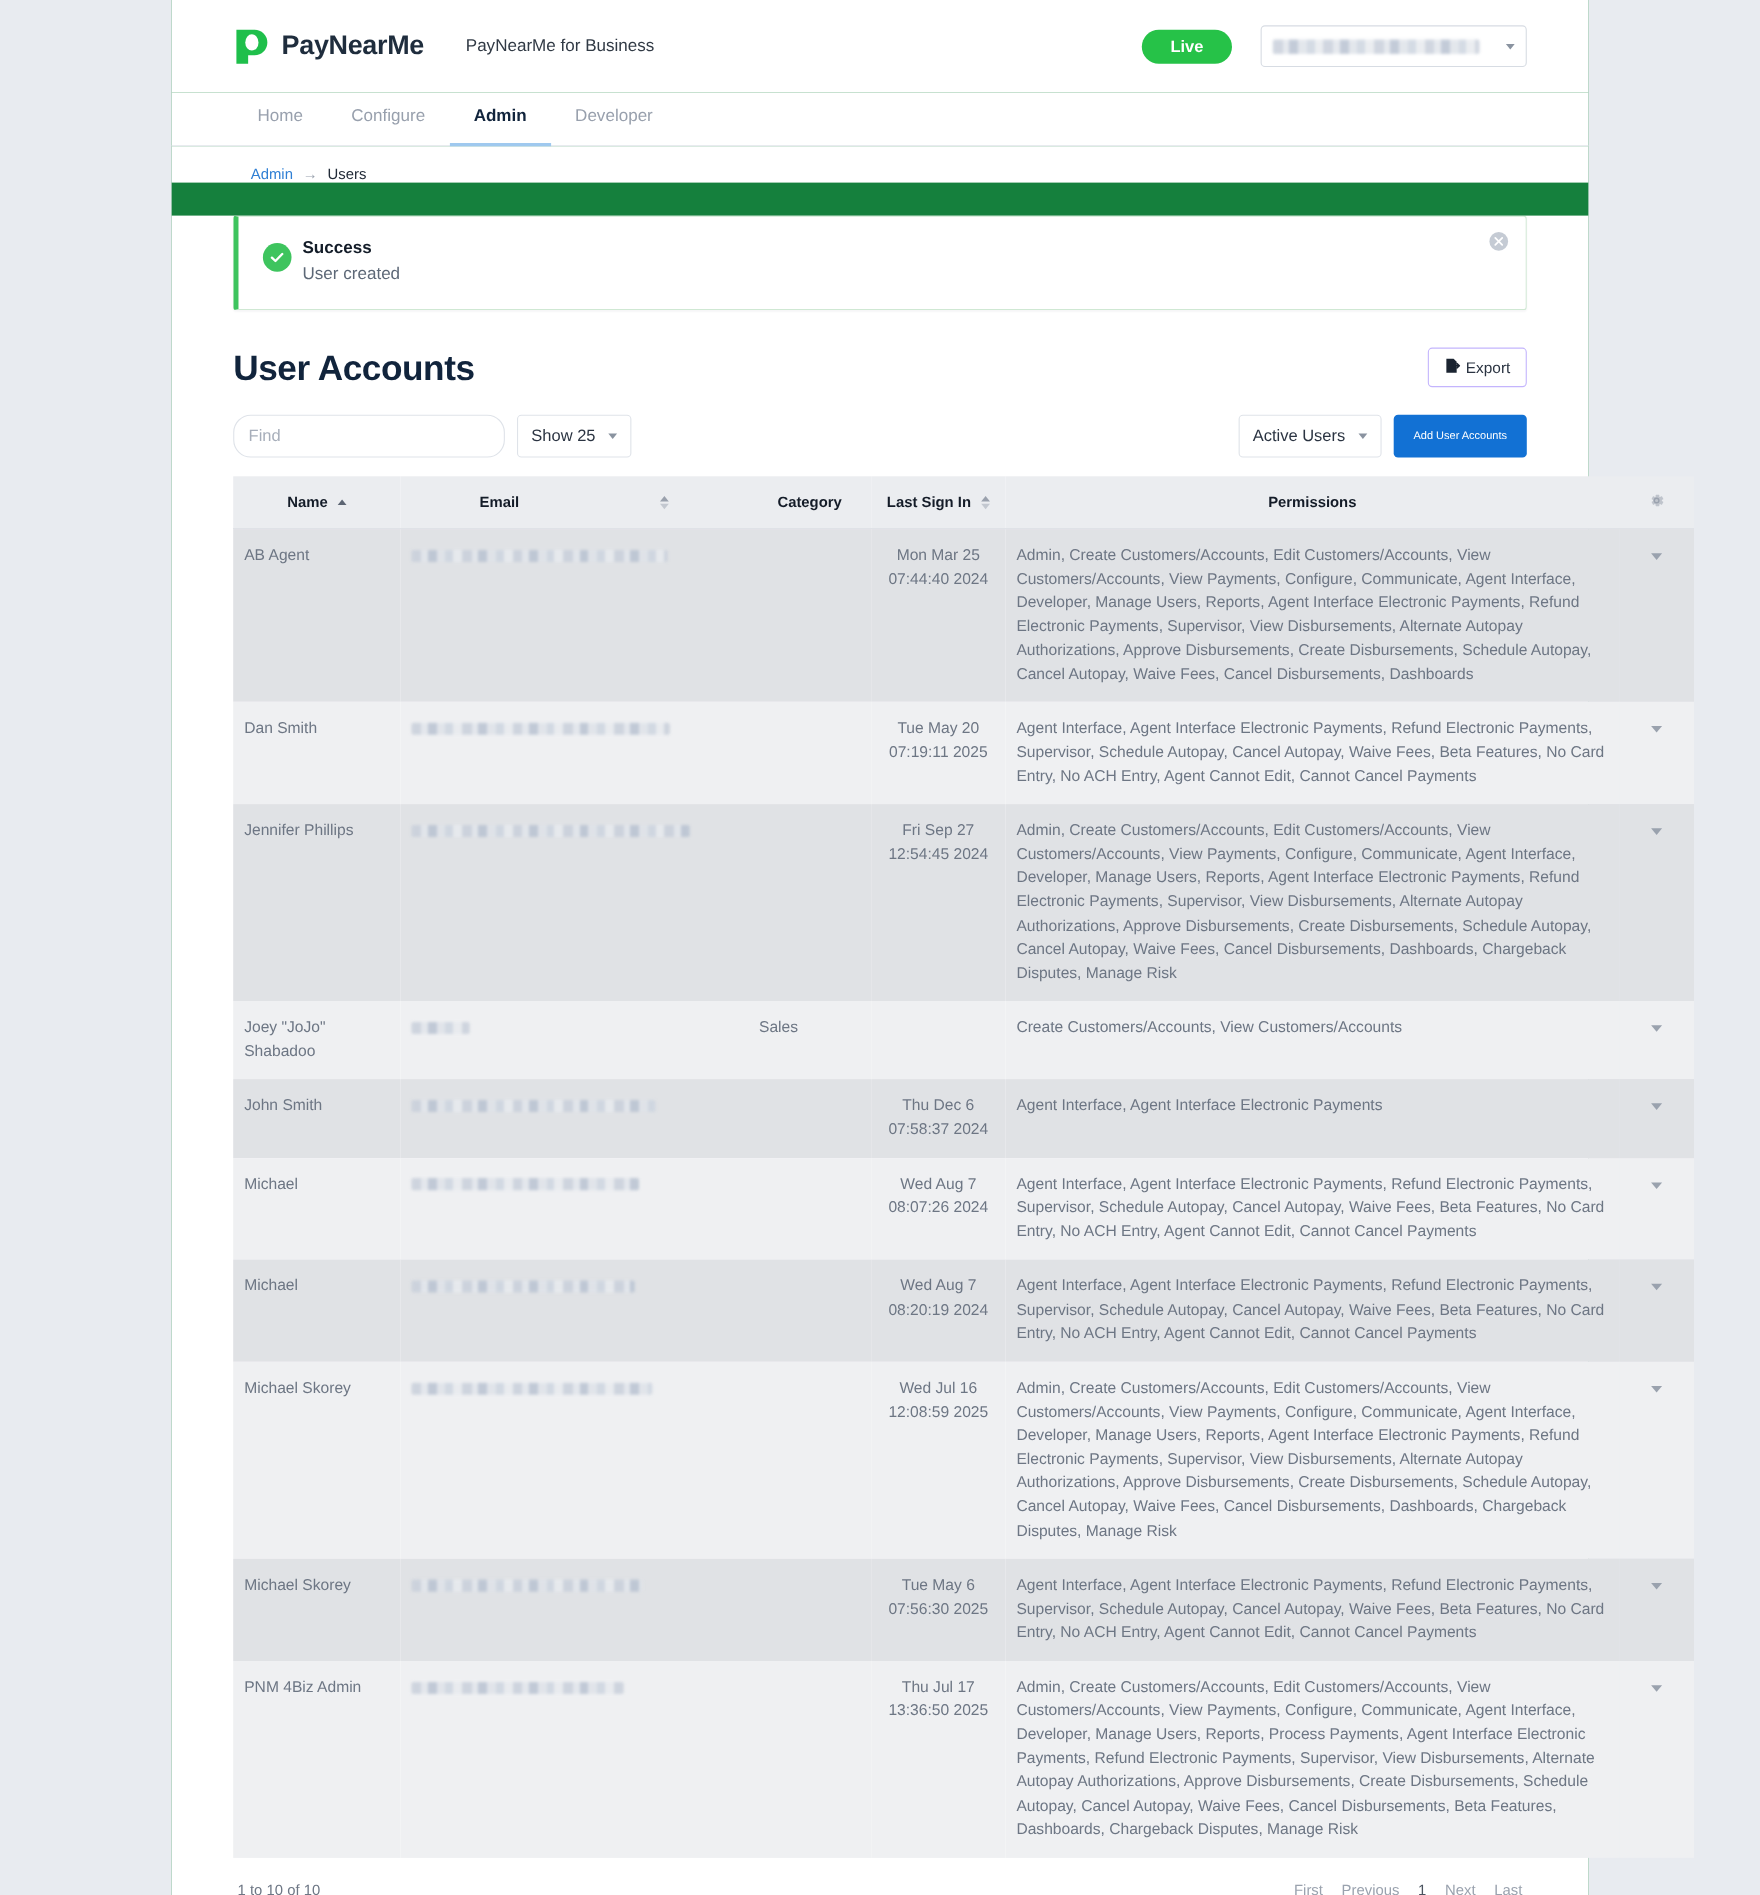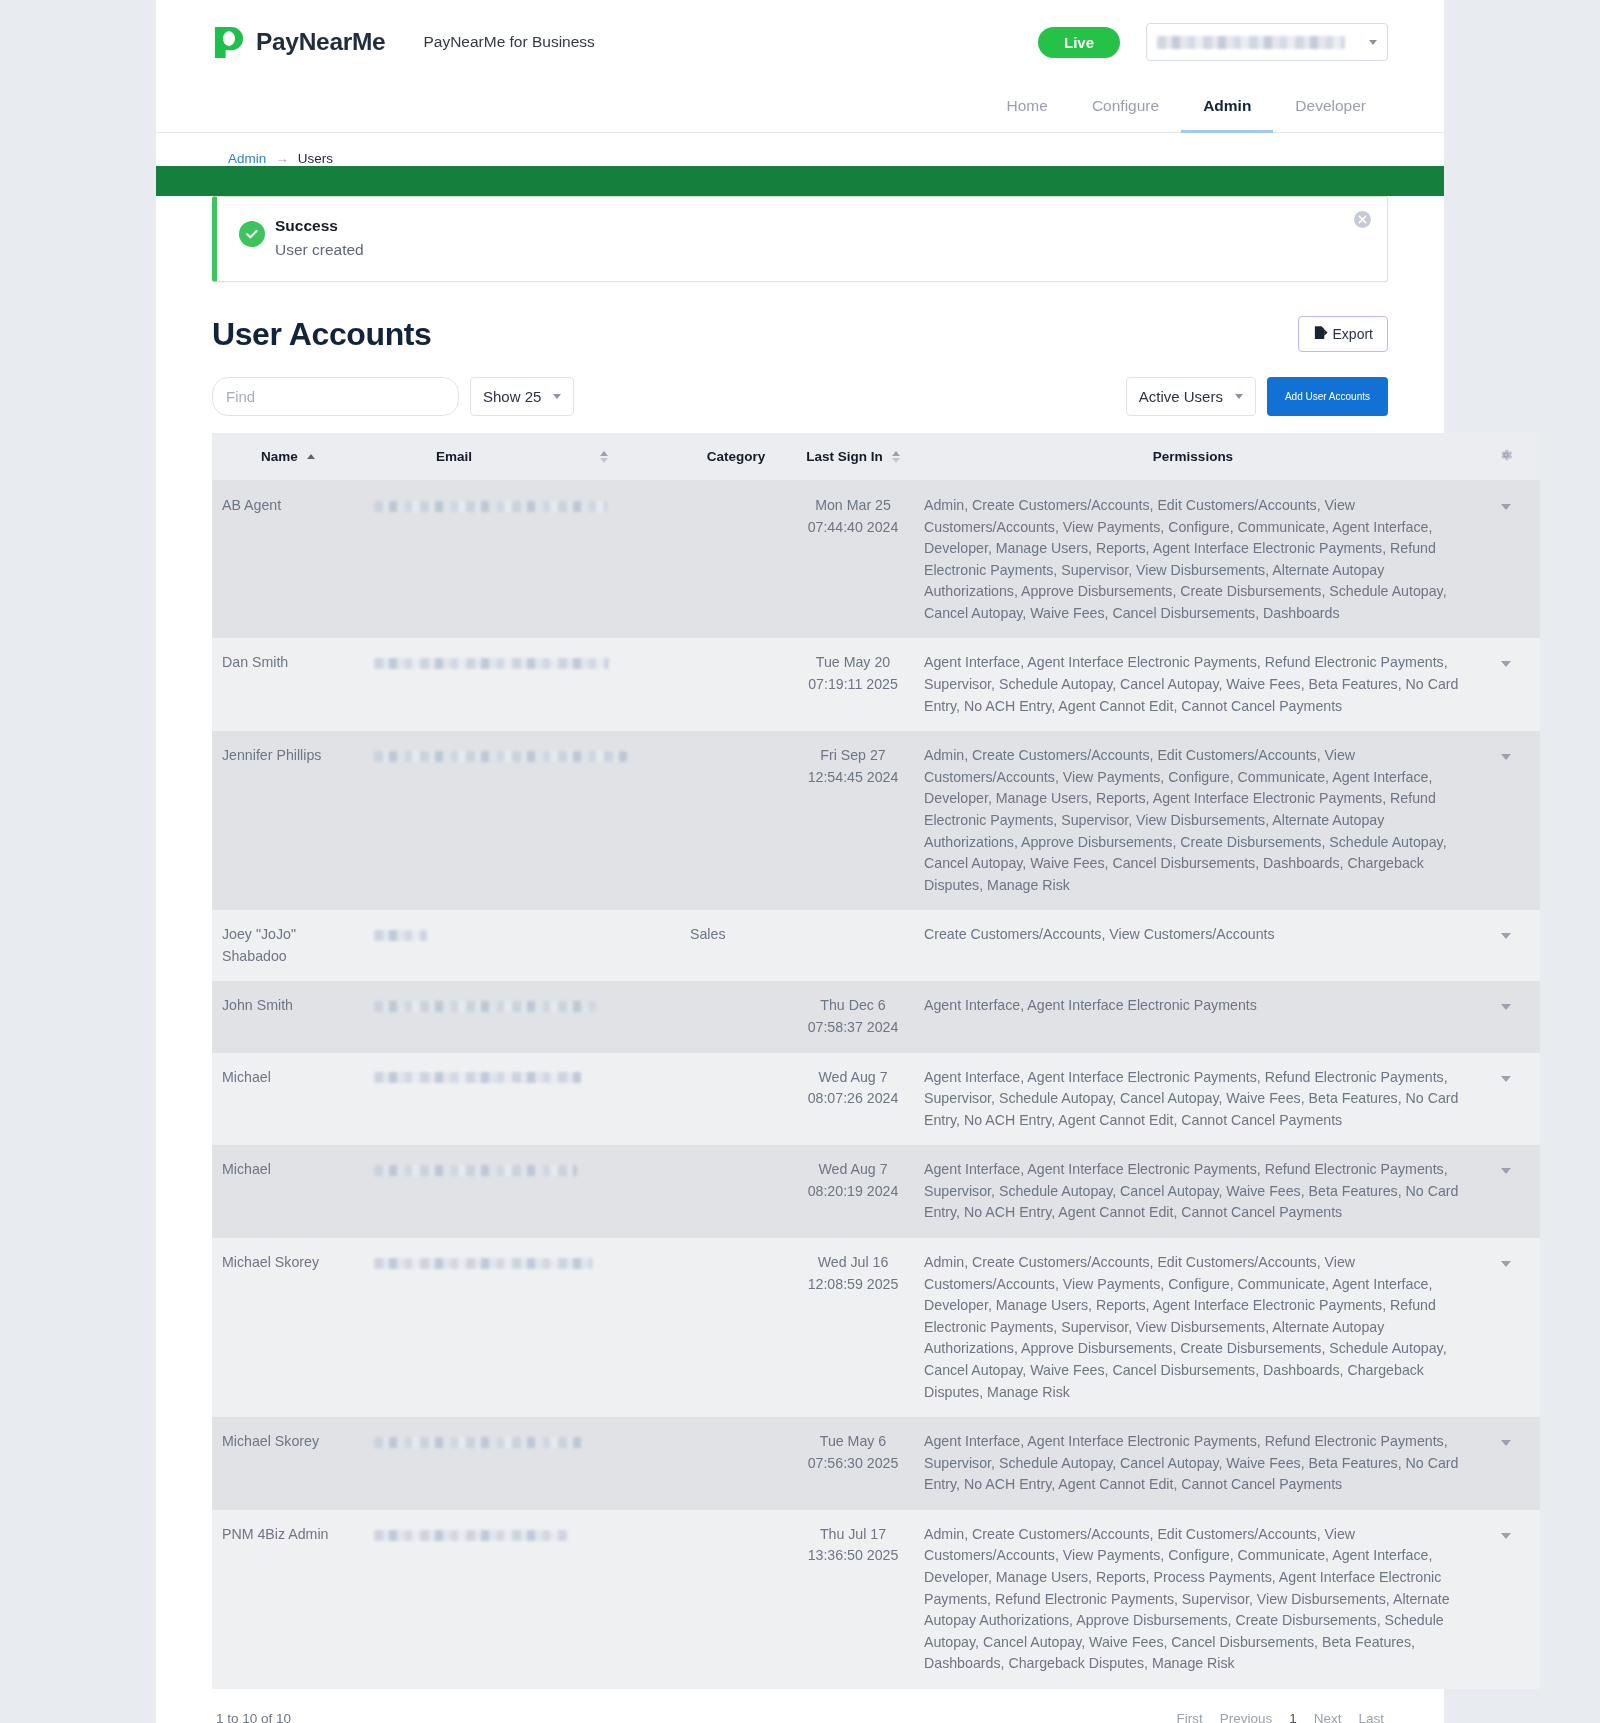--- a/index.html
+++ b/index.html
@@ -92,21 +92,20 @@
     border-right: 4.5px solid transparent;
     border-top: 5px solid #8a93a0;
   }
   
   .navbar {
     padding: 0 56px;
     border-bottom: 1px solid #e3e6eb;
     background: #fff;
     display: flex;
     gap: 0;
-    justify-content: flex-end;
   }
   .nav-tab {
     font-size: 15.5px;
     color: #98a0ad;
     padding: 13px 22px 15px 22px;
     border-bottom: 3px solid transparent;
     margin-bottom: -1px;
     cursor: pointer;
     white-space: nowrap;
   }

